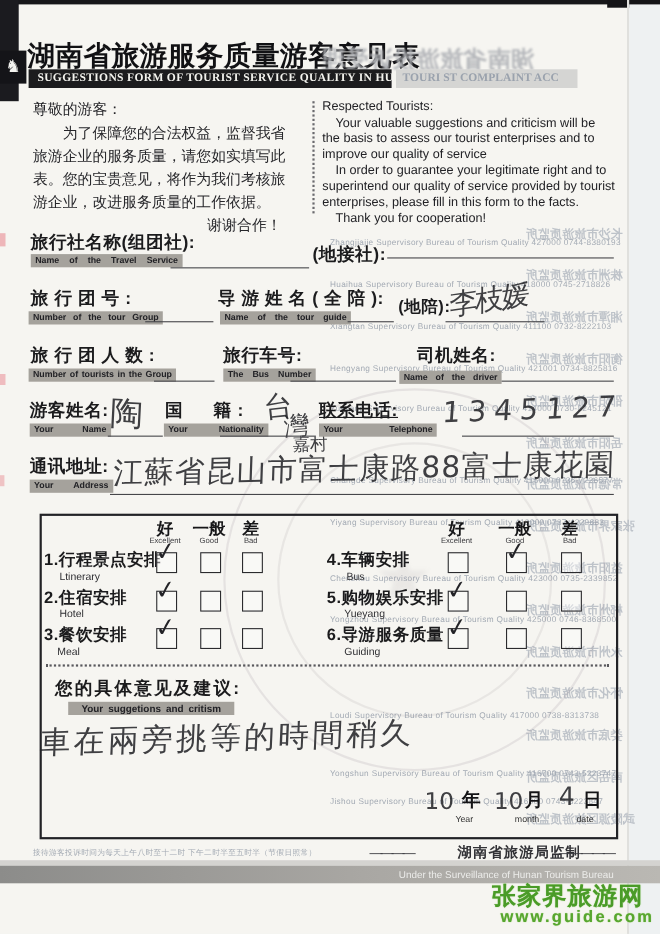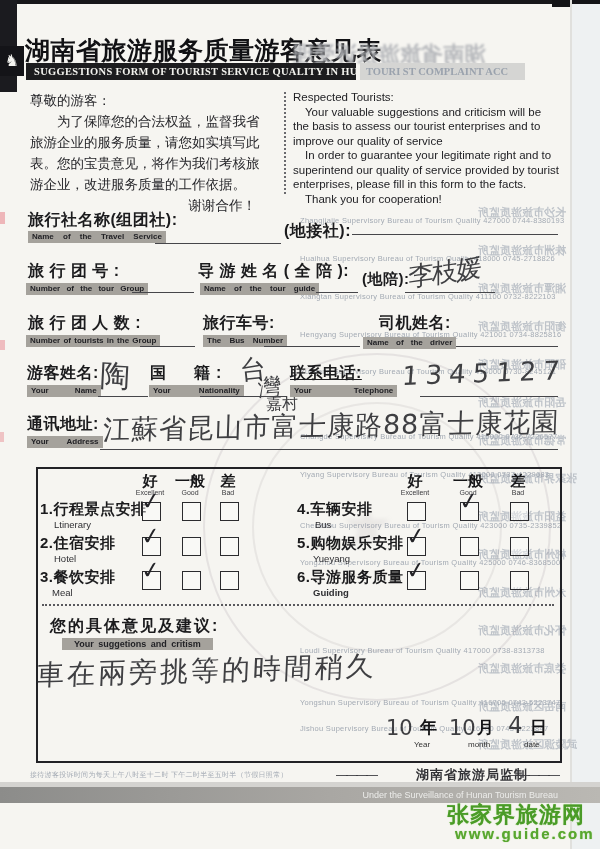--- a/index.html
+++ b/index.html
@@ -223,21 +223,21 @@
       <span class="mark">✓</span>
     </div>
   <div class="cbox" style="left:460px;top:537px;">
       <span class="mark"></span>
     </div>
   <div class="cbox" style="left:510px;top:537px;">
       <span class="mark"></span>
     </div>
 
   <div class="lbl" style="left:297px;top:568px;">6.导游服务质量</div>
-  <div class="isub" style="left:313px;top:587px;font-weight:bold;">Guiding</div>
+  <div class="isub" style="left:313px;top:587px;">Guiding</div>
   <div class="cbox" style="left:407px;top:571px;">
       <span class="mark">✓</span>
     </div>
   <div class="cbox" style="left:460px;top:571px;">
       <span class="mark"></span>
     </div>
   <div class="cbox" style="left:510px;top:571px;">
       <span class="mark"></span>
     </div>
 

